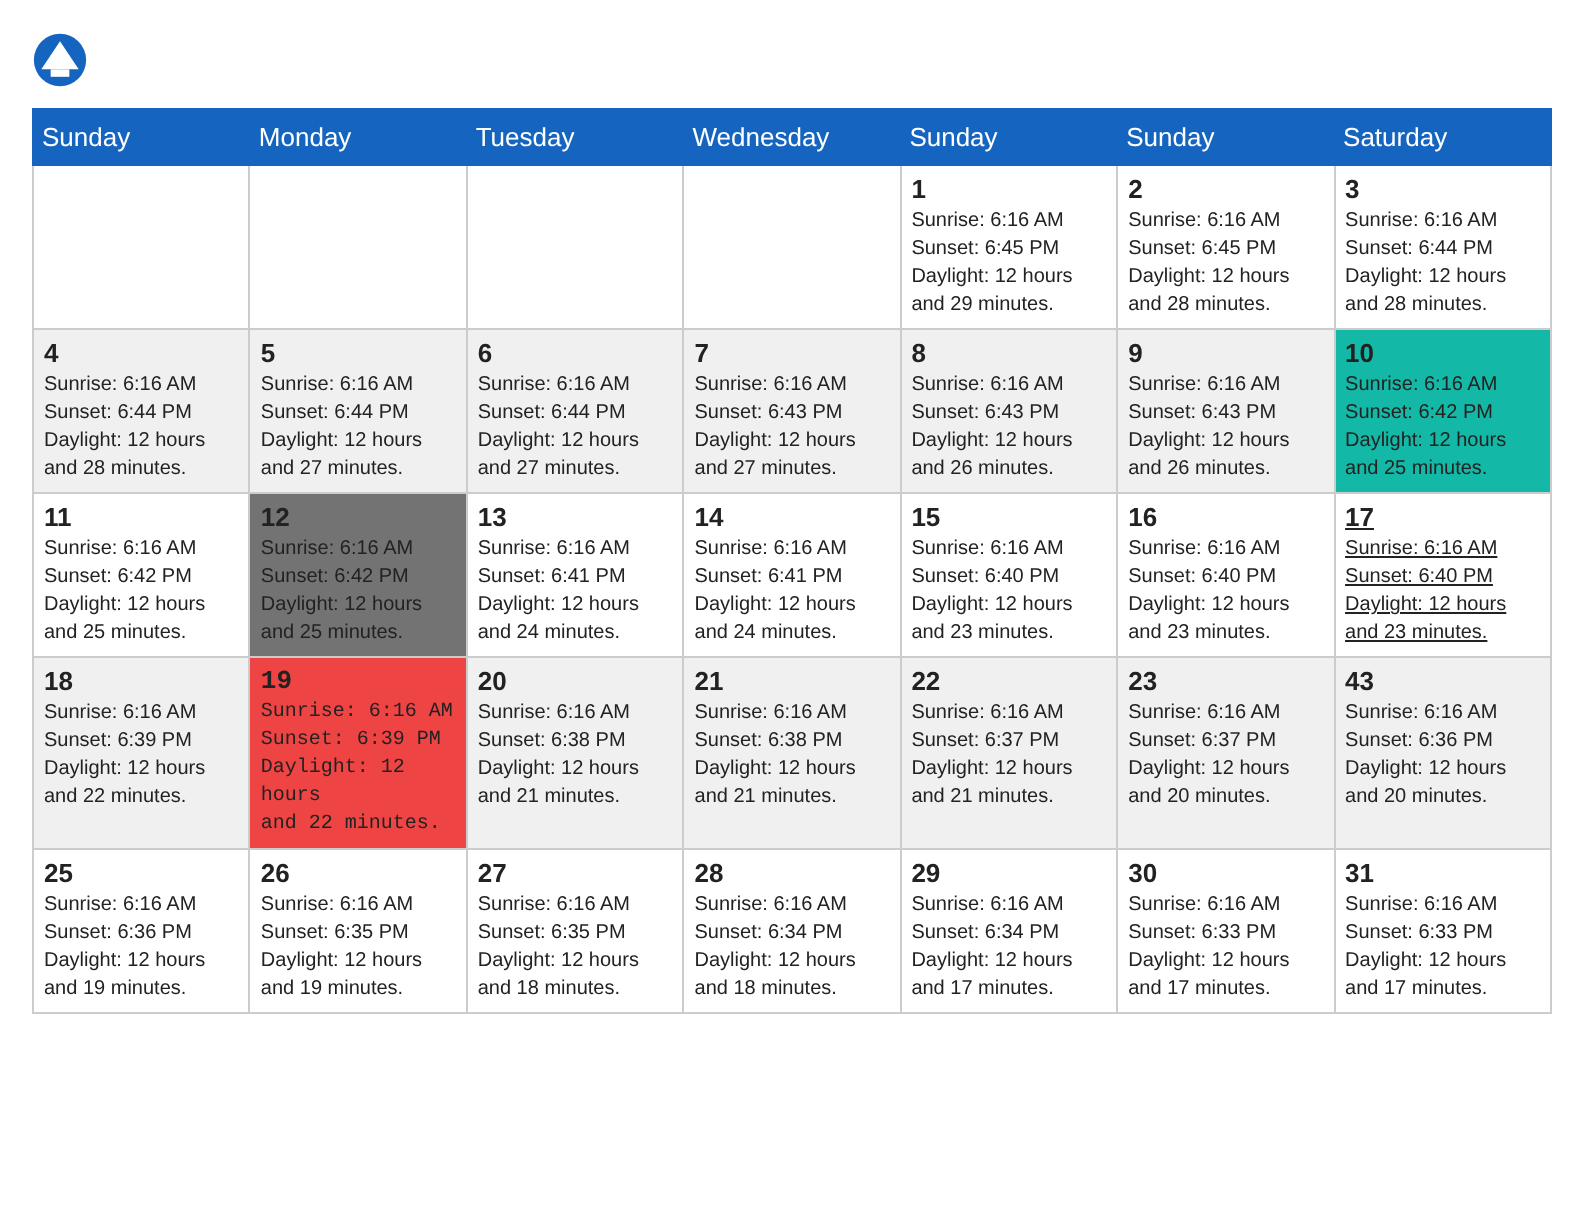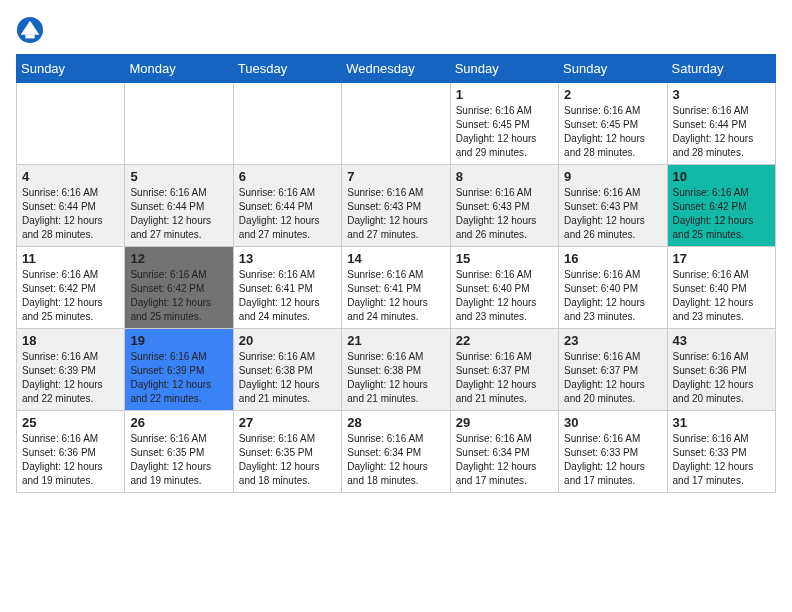--- a/index.html
+++ b/index.html
@@ -242,37 +242,37 @@
 Daylight: 12 hours
 and 23 minutes.</div>
         </td>
         <td style="background: rgb(255, 255, 255);">
           <span class="day-num">16</span>
           <div class="day-info" style="white-space: pre-line;">Sunrise: 6:16 AM
 Sunset: 6:40 PM
 Daylight: 12 hours
 and 23 minutes.</div>
         </td>
-        <td style="background: rgb(255, 255, 255);">
+        <td style="background: rgb(255, 255, 255); text-decoration: underline;">
           <span class="day-num">17</span>
           <div class="day-info" style="white-space: pre-line;">Sunrise: 6:16 AM
 Sunset: 6:40 PM
 Daylight: 12 hours
 and 23 minutes.</div>
         </td>
       </tr>
       <tr class="row-bg-alt">
         <td style="background: rgb(240, 240, 240);">
           <span class="day-num">18</span>
           <div class="day-info" style="white-space: pre-line;">Sunrise: 6:16 AM
 Sunset: 6:39 PM
 Daylight: 12 hours
 and 22 minutes.</div>
         </td>
-        <td style="background: #3b82f6;">
+        <td style="background: #ef4444; font-family: Liberation Mono, monospace;">
           <span class="day-num">19</span>
           <div class="day-info" style="white-space: pre-line;">Sunrise: 6:16 AM
 Sunset: 6:39 PM
 Daylight: 12 hours
 and 22 minutes.</div>
         </td>
         <td style="background: rgb(240, 240, 240);">
           <span class="day-num">20</span>
           <div class="day-info" style="white-space: pre-line;">Sunrise: 6:16 AM
 Sunset: 6:38 PM

